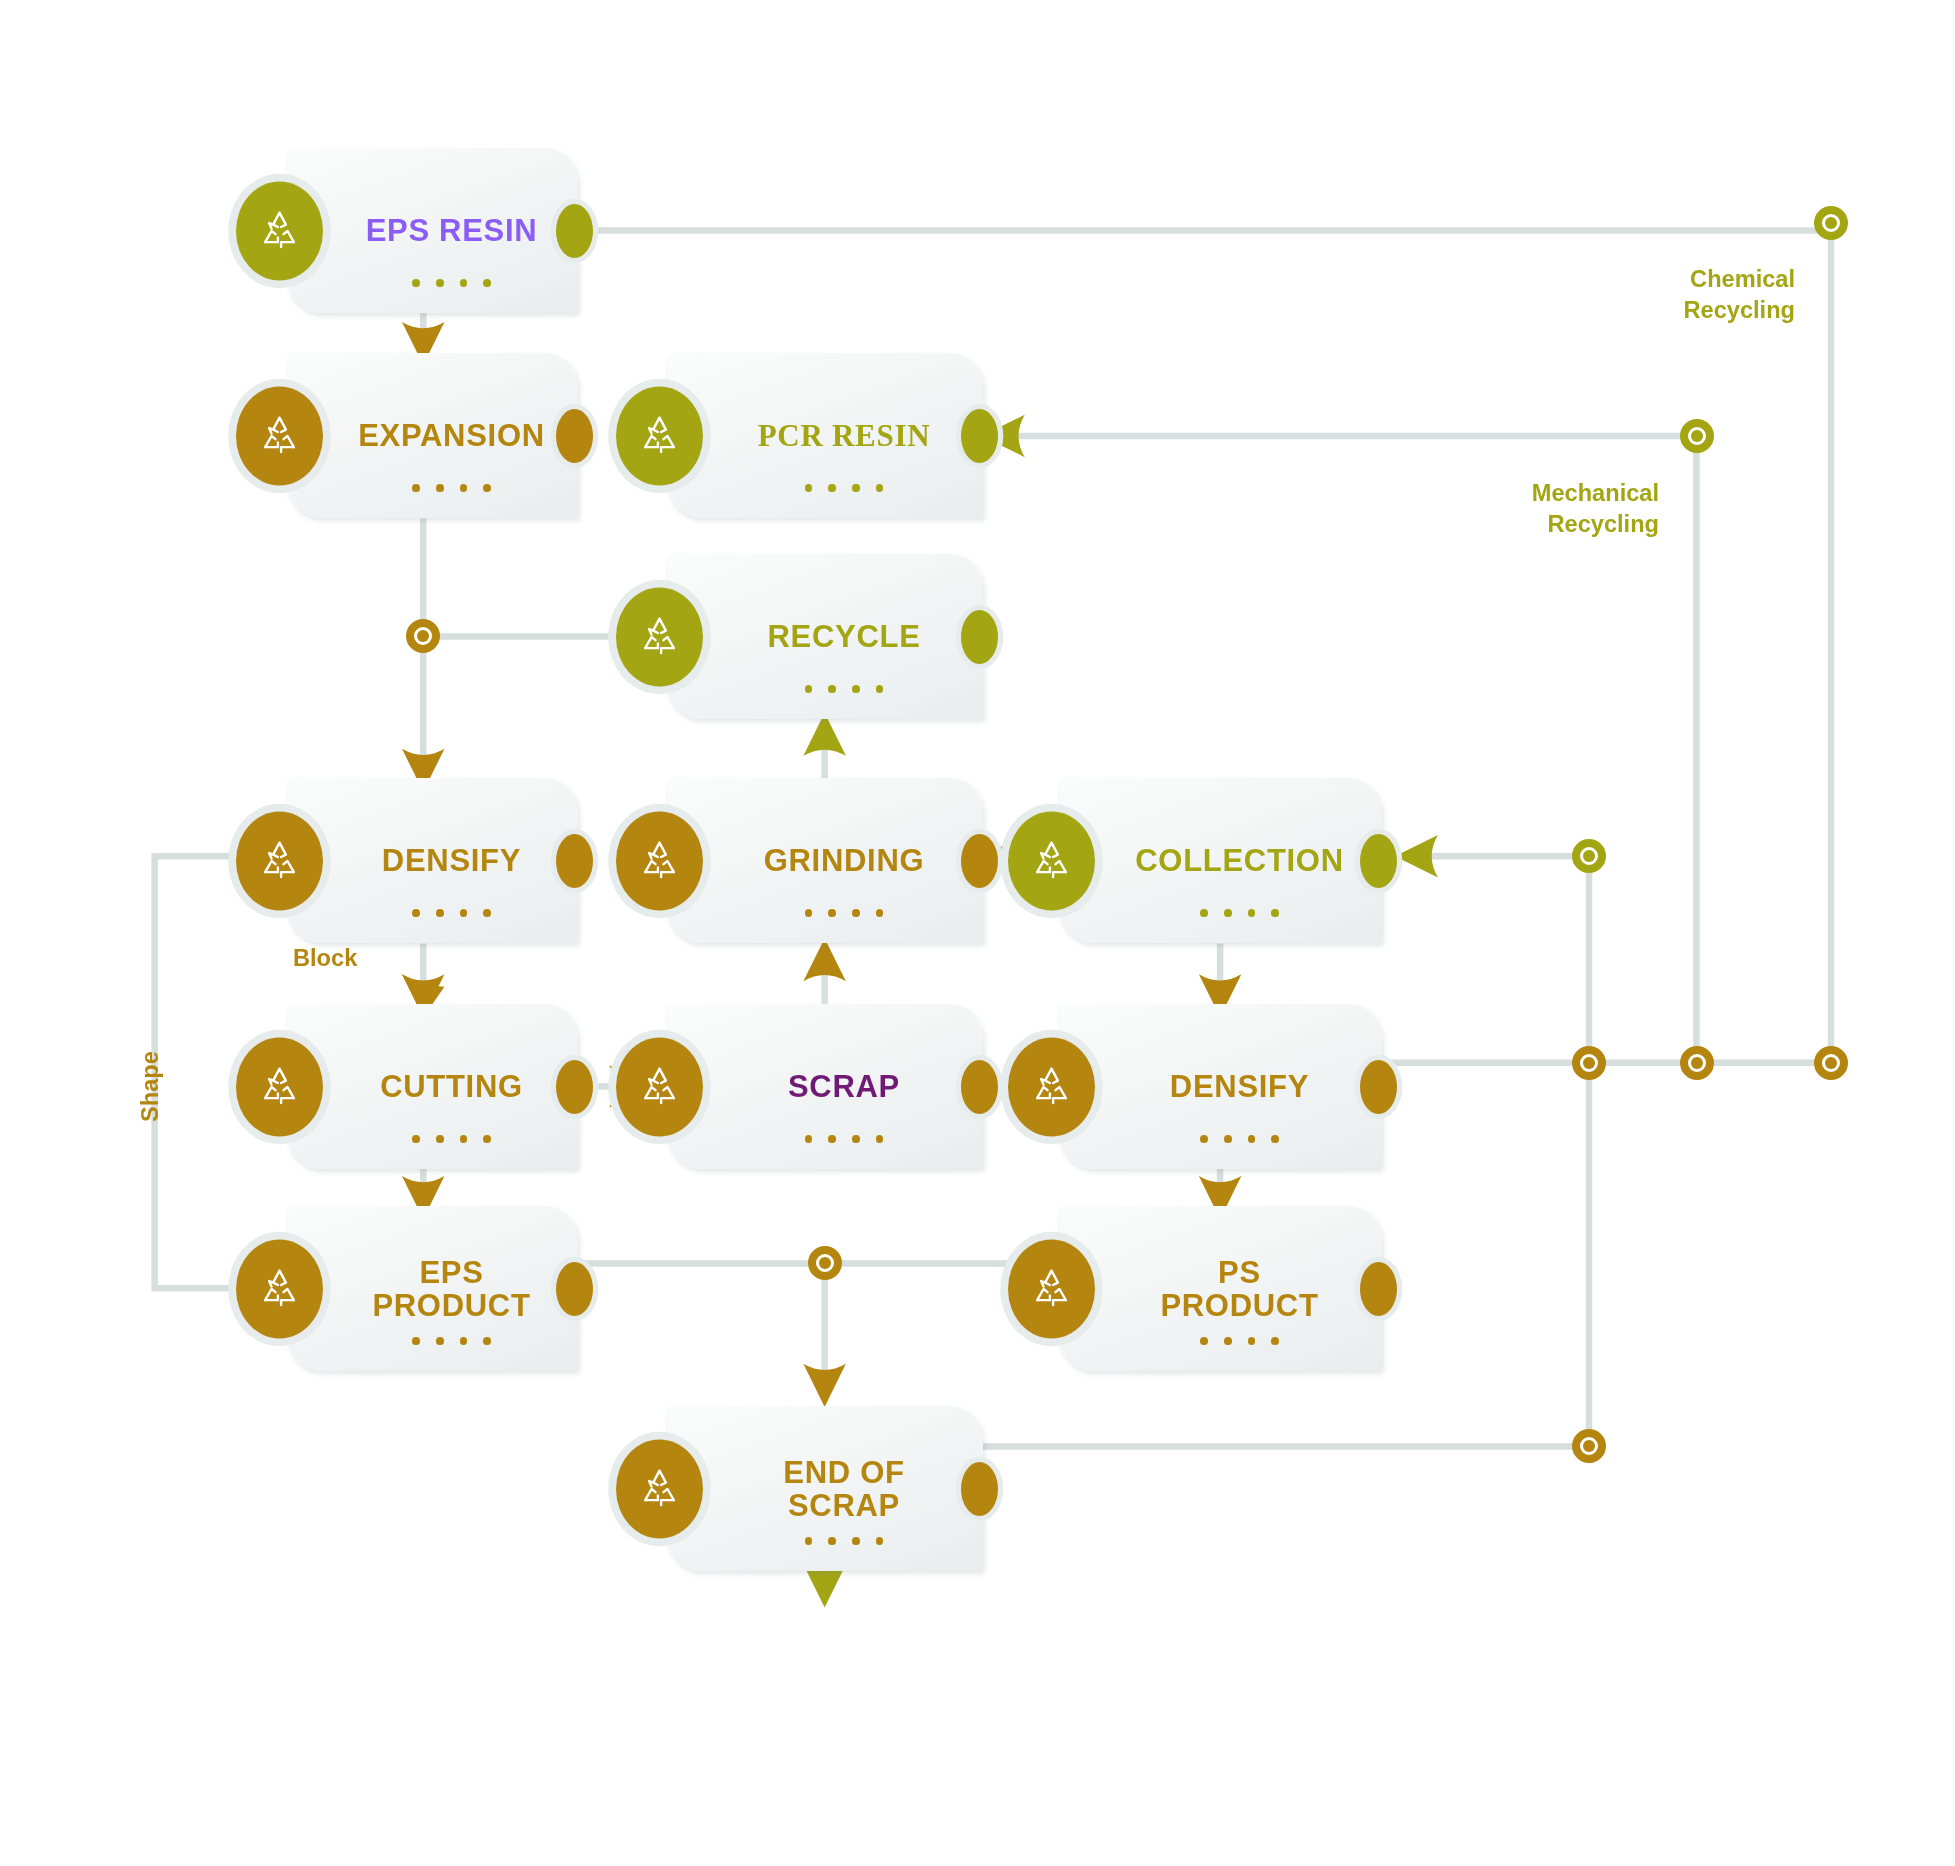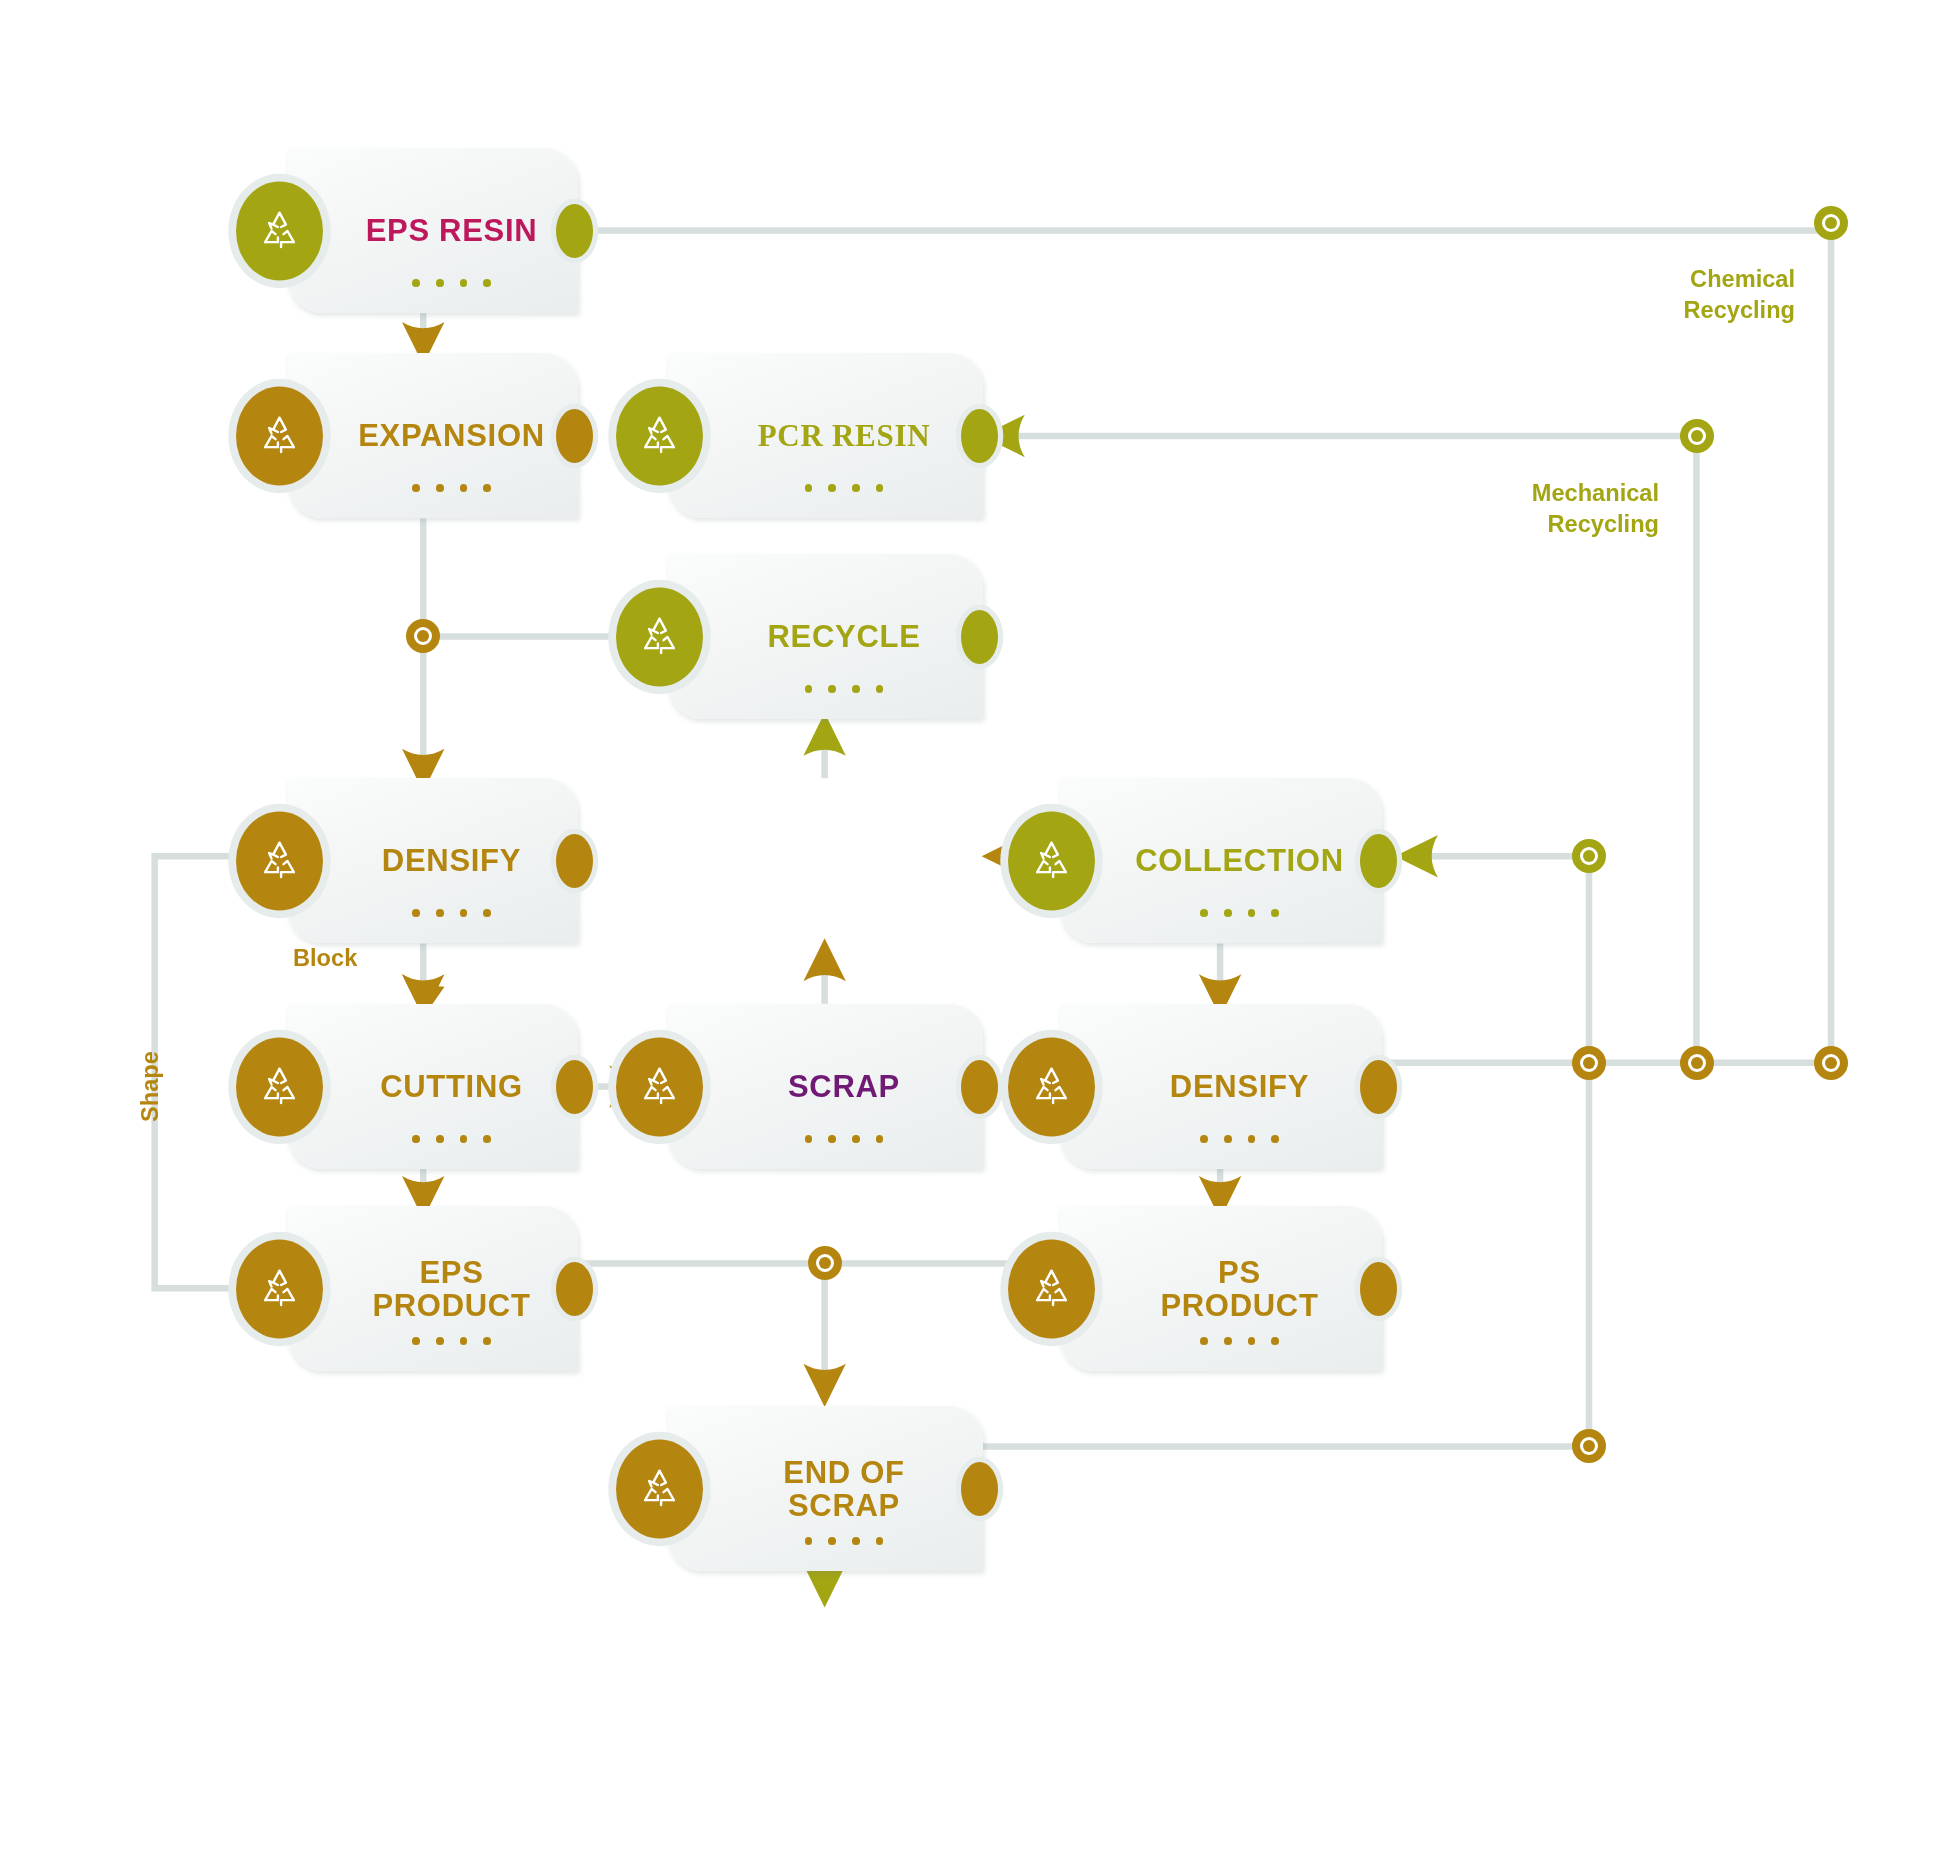--- a/index.html
+++ b/index.html
@@ -191,21 +191,21 @@
     <div class="nub" style="background:#A3A513;"></div>
     <div class="badge" style="background:#A3A513;">
       <svg viewBox="0 0 64 64" xmlns="http://www.w3.org/2000/svg">
           <g fill="none" stroke="#ffffff" stroke-width="3" stroke-linejoin="round" stroke-linecap="round">
             <path d="M32 9 L40 24 L34 27 M32 9 L24 24 L30 27 M24 24 L19 22 L22 29"></path>
             <path d="M14 46 L30 46 L30 40 M14 46 L22 32 L27 36"></path>
             <path d="M50 46 L34 46 L34 52 M50 46 L42 32 L37 36"></path>
           </g>
         </svg>
     </div>
-    <div class="label" style="color:#be185d;">EPS RESIN</div>
+    <div class="label" style="color:#8b5cf6;">EPS RESIN</div>
     <div class="dots">
         <i style="background:#A3A513"></i>
         <i style="background:#A3A513"></i>
         <i style="background:#A3A513"></i>
         <i style="background:#A3A513"></i>
       </div>
   </div>
 
   <div class="node" style="left:288px;top:353px;width:290px;height:165px;">
     <div class="card"></div>
@@ -284,20 +284,40 @@
     </div>
     <div class="label" style="color:#B5860F;">DENSIFY</div>
     <div class="dots">
         <i style="background:#B5860F"></i>
         <i style="background:#B5860F"></i>
         <i style="background:#B5860F"></i>
         <i style="background:#B5860F"></i>
       </div>
   </div>
 
+  <div class="node" style="left:668px;top:778px;width:315px;height:165px;">
+    <div class="card"></div>
+    <div class="nub" style="background:#B5860F;"></div>
+    <div class="badge" style="background:#B5860F;">
+      <svg viewBox="0 0 64 64" xmlns="http://www.w3.org/2000/svg">
+          <g fill="none" stroke="#ffffff" stroke-width="3" stroke-linejoin="round" stroke-linecap="round">
+            <path d="M32 9 L40 24 L34 27 M32 9 L24 24 L30 27 M24 24 L19 22 L22 29"></path>
+            <path d="M14 46 L30 46 L30 40 M14 46 L22 32 L27 36"></path>
+            <path d="M50 46 L34 46 L34 52 M50 46 L42 32 L37 36"></path>
+          </g>
+        </svg>
+    </div>
+    <div class="label" style="color:#B5860F;">GRINDING</div>
+    <div class="dots">
+        <i style="background:#B5860F"></i>
+        <i style="background:#B5860F"></i>
+        <i style="background:#B5860F"></i>
+        <i style="background:#B5860F"></i>
+      </div>
+  </div>
 
   <div class="node" style="left:1060px;top:778px;width:322px;height:165px;">
     <div class="card"></div>
     <div class="nub" style="background:#A3A513;"></div>
     <div class="badge" style="background:#A3A513;">
       <svg viewBox="0 0 64 64" xmlns="http://www.w3.org/2000/svg">
           <g fill="none" stroke="#ffffff" stroke-width="3" stroke-linejoin="round" stroke-linecap="round">
             <path d="M32 9 L40 24 L34 27 M32 9 L24 24 L30 27 M24 24 L19 22 L22 29"></path>
             <path d="M14 46 L30 46 L30 40 M14 46 L22 32 L27 36"></path>
             <path d="M50 46 L34 46 L34 52 M50 46 L42 32 L37 36"></path>

